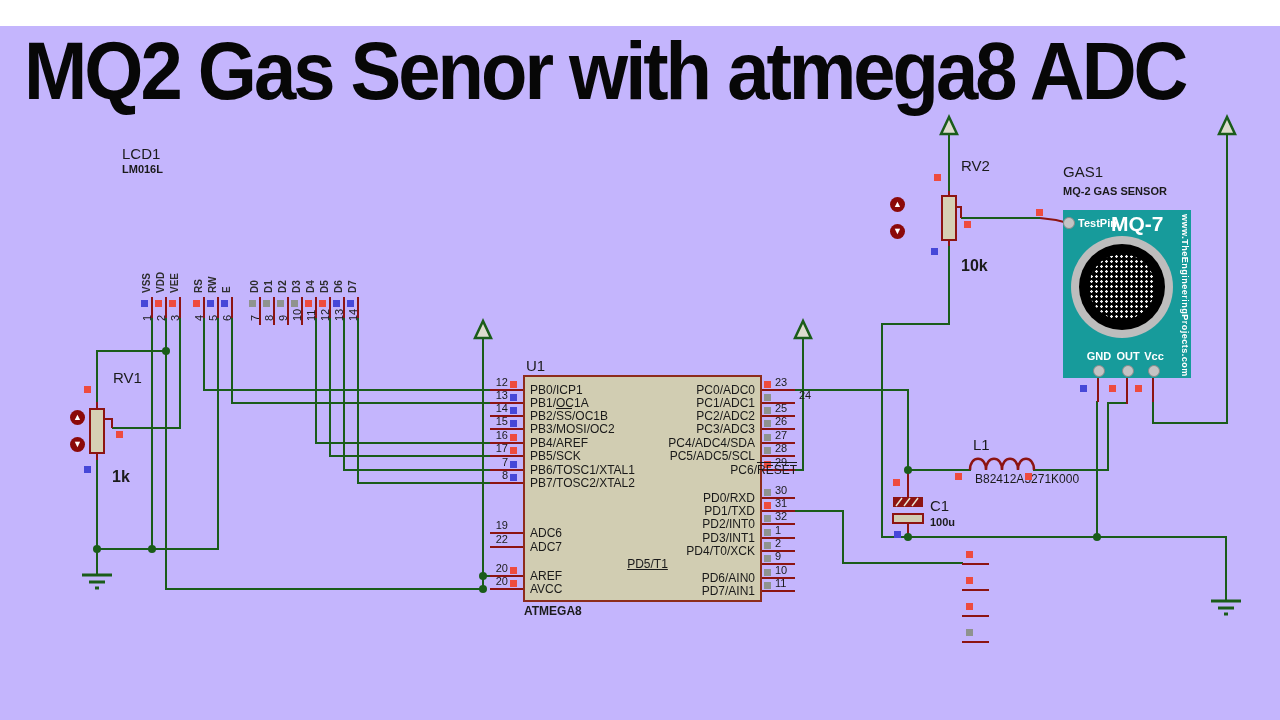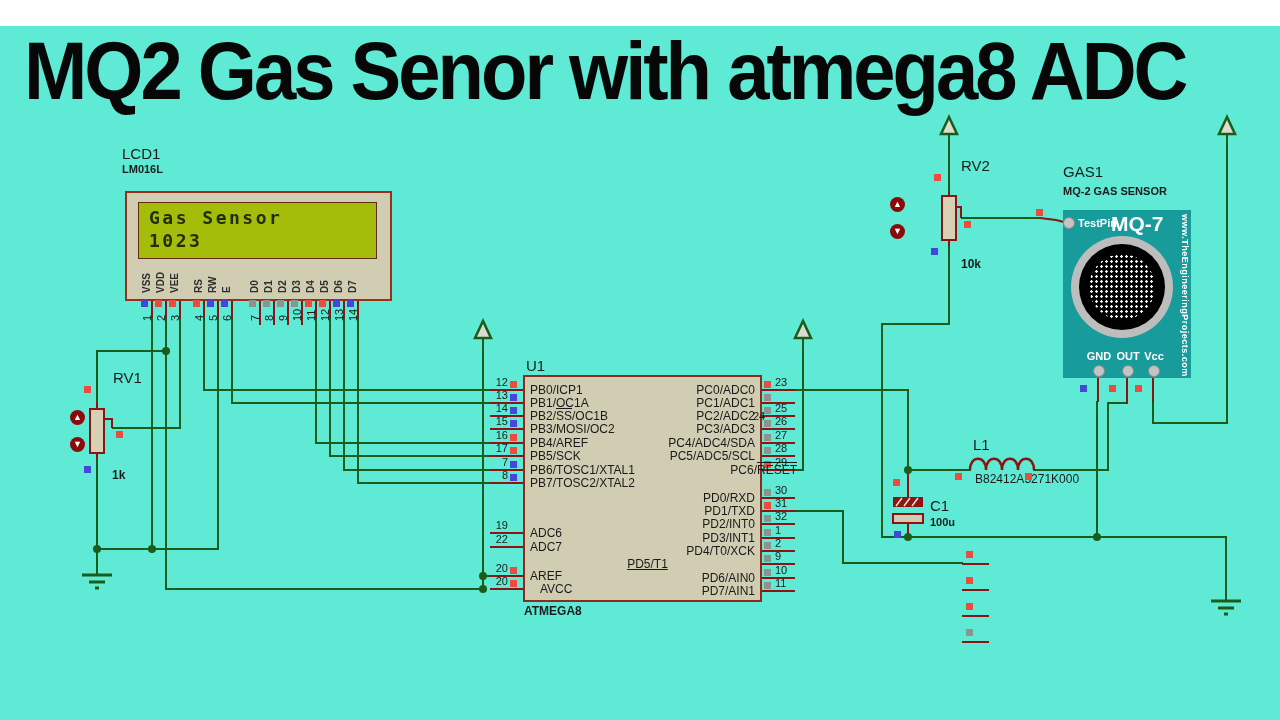--- a/index.html
+++ b/index.html
@@ -1,16 +1,16 @@
 <!DOCTYPE html>
 <html><head>
 <meta charset="utf-8">
 <style>
   html,body{margin:0;padding:0;background:#fff;}
-  #canvas{position:relative;width:1280px;height:720px;background:#5eead4;overflow:hidden;
+  #canvas{position:relative;width:1280px;height:720px;background:#c4b5fd;overflow:hidden;
           font-family:"Liberation Sans",sans-serif;}
   #topstrip{position:absolute;left:0;top:0;width:1280px;height:26px;background:#ffffff;}
   #title{position:absolute;left:24px;top:24px;width:1240px;font-size:76px;font-weight:bold;
          letter-spacing:-3px;color:#070707;transform:scaleY(1.07);transform-origin:left top;white-space:nowrap;}
   #wiresvg{position:absolute;left:0;top:0;z-index:1;}
   .comp{position:absolute;z-index:2;}
   .ref{font-size:15px;color:#1b1b1b;}
   .sub{font-size:11px;font-weight:bold;color:#1b1b1b;}
   .sq{position:absolute;width:7px;height:7px;z-index:3;}
   .pinnum{position:absolute;font-size:11px;color:#1a1a1a;z-index:3;}
@@ -18,21 +18,21 @@
   
   #lcd-body{left:125px;top:191px;width:263px;height:106px;background:#d1cdb2;border:2px solid #9a3019;}
   #lcd-screen{position:absolute;left:11px;top:9px;width:237px;height:55px;background:#a3bd0a;border:1px solid #5f2a10;}
   .lcd-line{position:absolute;left:10px;font-family:"DejaVu Sans Mono",monospace;font-size:18px;font-weight:bold;
             letter-spacing:2.5px;color:#202e00;}
   .lcd-pinlabel{position:absolute;font-size:10px;font-weight:bold;color:#2e2e2e;z-index:3;}
   
   .pot-body{position:absolute;width:12px;height:42px;background:#d6d0b4;border:2px solid #8d1412;}
   .pot-btn{position:absolute;width:15px;height:15px;border-radius:50%;background:#8b0909;color:#ffffff;
            font-size:9px;line-height:15px;text-align:center;font-weight:bold;}
-  .pot-val{position:absolute;font-size:12px;font-weight:bold;color:#1b1b1b;}
+  .pot-val{position:absolute;font-size:16px;font-weight:bold;color:#1b1b1b;}
   
   #u1-body{left:523px;top:375px;width:235px;height:223px;background:#d1cdb2;border:2px solid #8d2c1c;}
   .u1-lab{position:absolute;font-size:12px;color:#1a1a1a;white-space:nowrap;z-index:3;}
   .ov{text-decoration:overline;}
   
   #gas-board{left:1063px;top:210px;width:128px;height:168px;background:#179b9b;}
   .gas-pad{position:absolute;width:10px;height:10px;border-radius:50%;background:#c4c4c4;border:1px solid #8a8a8a;}
   #gas-chip{position:absolute;left:48px;top:2px;color:#ffffff;font-size:21px;font-weight:bold;}
   #gas-testpin{position:absolute;left:15px;top:7px;color:#ffffff;font-size:11px;font-weight:bold;}
   #gas-watermark{position:absolute;right:1px;top:4px;color:#ffffff;font-size:9px;font-weight:bold;
@@ -160,26 +160,20 @@
       <polyline points="762,578 795,578" fill="none" stroke="#8d1412" stroke-width="2"></polyline>
       <polyline points="762,591 795,591" fill="none" stroke="#8d1412" stroke-width="2"></polyline>
       <polyline points="962,564 989,564" fill="none" stroke="#8d1412" stroke-width="2"></polyline>
       <polyline points="962,590 989,590" fill="none" stroke="#8d1412" stroke-width="2"></polyline>
       <polyline points="962,616 989,616" fill="none" stroke="#8d1412" stroke-width="2"></polyline>
       <polyline points="962,642 989,642" fill="none" stroke="#8d1412" stroke-width="2"></polyline>
     </svg>
 
   <div class="lab-abs ref" style="left:122px;top:145px;">LCD1</div>
   <div class="lab-abs sub" style="left:122px;top:163px;">LM016L</div>
-  <div class="comp" id="lcd-body">
-    <div id="lcd-screen">
-      <div class="lcd-line" style="top:4px;">Gas Sensor</div>
-      <div class="lcd-line" style="top:27px;">1023</div>
-    </div>
-  </div>
 
   <div class="lab-abs ref" style="left:113px;top:369px;">RV1</div>
   <div class="comp pot-body" style="left:89px;top:408px;"></div>
   <div class="comp pot-btn" style="left:70px;top:410px;">▲</div>
   <div class="comp pot-btn" style="left:70px;top:437px;">▼</div>
   <div class="lab-abs pot-val" style="left:112px;top:468px;">1k</div>
 
   <div class="lab-abs ref" style="left:526px;top:357px;">U1</div>
   <div class="comp" id="u1-body"></div>
   <div class="lab-abs sub" style="left:524px;top:604px;font-size:12px;">ATMEGA8</div>
@@ -284,26 +278,26 @@
     <div class="u1-lab" style="left: 530px; top: 476px;">PB7/TOSC2/XTAL2</div>
     <div class="pinnum" style="left: 486px; top: 519px; width: 22px; text-align: right;">19</div>
     <div class="u1-lab" style="left: 530px; top: 526px;">ADC6</div>
     <div class="pinnum" style="left: 486px; top: 533px; width: 22px; text-align: right;">22</div>
     <div class="u1-lab" style="left: 530px; top: 540px;">ADC7</div>
     <div class="sq" style="left: 510px; top: 567px; background: rgb(238, 75, 62);"></div>
     <div class="pinnum" style="left: 486px; top: 562px; width: 22px; text-align: right;">20</div>
     <div class="u1-lab" style="left: 530px; top: 569px;">AREF</div>
     <div class="sq" style="left: 510px; top: 580px; background: rgb(238, 75, 62);"></div>
     <div class="pinnum" style="left: 486px; top: 575px; width: 22px; text-align: right;">20</div>
-    <div class="u1-lab" style="left: 530px; top: 582px; margin-left: 10px;">AVCC</div>
+    <div class="u1-lab" style="left: 530px; top: 582px;">AVCC</div>
     <div class="sq" style="left: 764px; top: 381px; background: rgb(238, 75, 62);"></div>
     <div class="pinnum" style="left: 775px; top: 376px;">23</div>
     <div class="u1-lab" style="left: 540px; top: 383px; width: 215px; text-align: right;">PC0/ADC0</div>
     <div class="sq" style="left: 764px; top: 394px; background: rgb(143, 147, 143);"></div>
-    <div class="pinnum" style="left: 753px; top: 389px; margin-top: 21px;">24</div>
+    <div class="pinnum" style="left: 799px; top: 389px;">24</div>
     <div class="u1-lab" style="left: 540px; top: 396px; width: 215px; text-align: right;">PC1/ADC1</div>
     <div class="sq" style="left: 764px; top: 407px; background: rgb(143, 147, 143);"></div>
     <div class="pinnum" style="left: 775px; top: 402px;">25</div>
     <div class="u1-lab" style="left: 540px; top: 409px; width: 215px; text-align: right;">PC2/ADC2</div>
     <div class="sq" style="left: 764px; top: 420px; background: rgb(143, 147, 143);"></div>
     <div class="pinnum" style="left: 775px; top: 415px;">26</div>
     <div class="u1-lab" style="left: 540px; top: 422px; width: 215px; text-align: right;">PC3/ADC3</div>
     <div class="sq" style="left: 764px; top: 434px; background: rgb(143, 147, 143);"></div>
     <div class="pinnum" style="left: 775px; top: 429px;">27</div>
     <div class="u1-lab" style="left: 540px; top: 436px; width: 215px; text-align: right;">PC4/ADC4/SDA</div>

